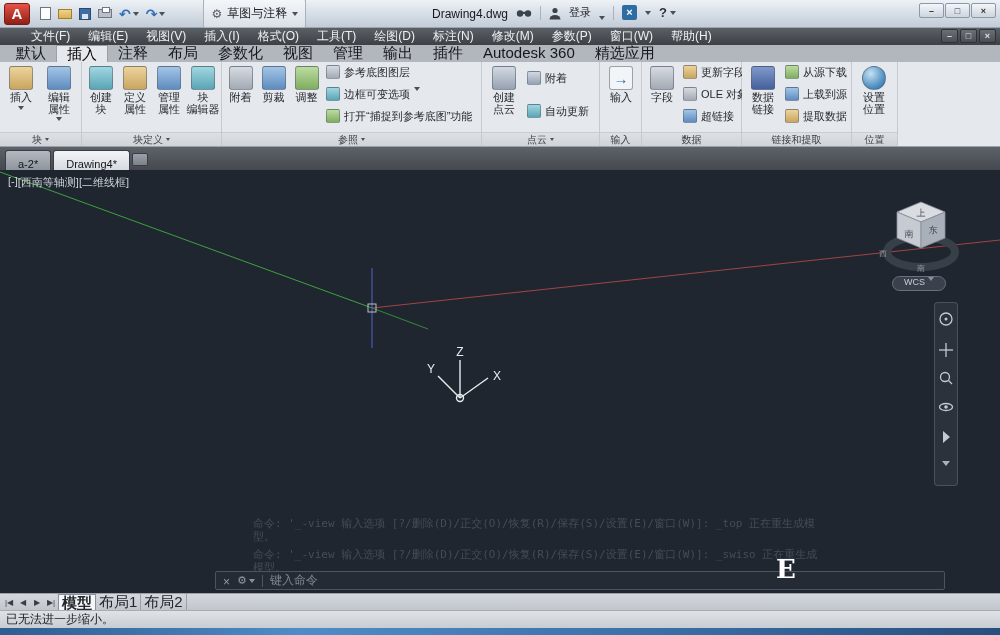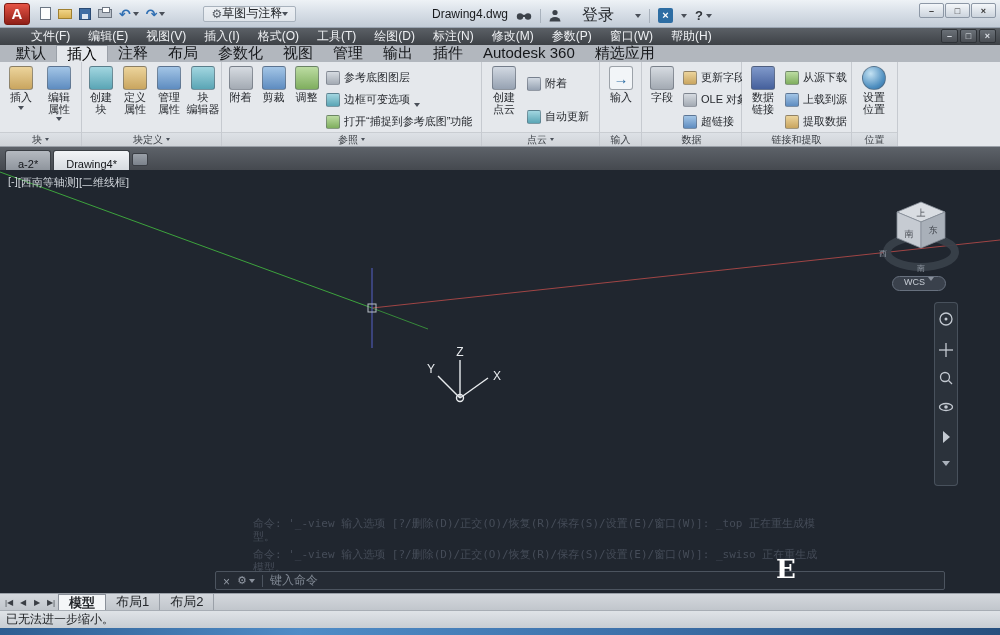--- a/index.html
+++ b/index.html
@@ -15,27 +15,27 @@
 .i-new{width:11px;height:13px;background:#fdfdfd;border:1px solid #6b7683}
 .i-open{width:14px;height:10px;background:linear-gradient(#f0d488,#d9b254);border:1px solid #a08030}
 .i-save{width:12px;height:12px;background:#3f6ea5;border:1px solid #2a4a73;position:relative}
 .i-save::after{content:"";position:absolute;left:2px;top:5px;width:6px;height:5px;background:#dce6f2}
 .i-plot{width:14px;height:9px;background:#b9c0c9;border:1px solid #6d7682;position:relative}
 .i-plot::after{content:"";position:absolute;left:3px;top:-3px;width:6px;height:4px;background:#fff;border:1px solid #6d7682}
 .i-undo::before{content:"↶";color:#2f6fb3;font-size:14px;font-weight:bold}
 .i-redo::before{content:"↷";color:#2f6fb3;font-size:14px;font-weight:bold}
 .car{width:0;height:0;border-left:3px solid transparent;border-right:3px solid transparent;border-top:4px solid #4a5059}
 .car.lite{border-top-color:#8a919c}
-.workspace{margin-left:36px;display:flex;align-items:center;background:rgba(255,255,255,.4);border:1px solid #a8b2bd;border-radius:2px;height:16px;padding:0 7px;font-size:12px;color:#24272b}
+.workspace{margin-left:36px;display:flex;align-items:center;gap:5px;background:rgba(255,255,255,.4);border:1px solid #a8b2bd;border-radius:2px;height:29px;padding:0 7px;font-size:12px;color:#24272b}
 .i-gear::before{content:"⚙";font-size:12px;color:#555b63}
 .doc-title{position:absolute;left:380px;width:180px;text-align:center;top:7px;font-size:12px;color:#17191c}
 .tb-right{position:absolute;left:516px;top:5px;display:flex;align-items:center;gap:8px}
 .search-box input{width:150px;height:17px;font-size:11px;padding:0 5px;border:1px solid #8d98a5;background:#fff;color:#666;font-family:"Liberation Sans",sans-serif}
 .tbsep{width:1px;height:14px;background:#a9b2bd}
-.signin{display:flex;align-items:center;gap:21px;font-size:16px;color:#24272b}
+.signin{display:flex;align-items:flex-end;gap:8px;font-size:11px;color:#24272b}
 .xchg{width:15px;height:15px;background:#2d6da3;border-radius:2px;display:flex;align-items:center;justify-content:center}
 .xchg::before{content:"×";color:#fff;font-size:11px;font-weight:bold;line-height:1}
 .helpbtn{font-size:13px;font-weight:bold;color:#2e3338;display:flex;align-items:center;gap:3px}
 .winbtns{position:absolute;right:4px;top:3px;display:flex;gap:1px}
 .wbtn{width:25px;height:15px;background:linear-gradient(#f4f7fa,#ccd4dd);border:1px solid #8d98a6;border-radius:2px;display:flex;align-items:center;justify-content:center;color:#333;font-size:9px}
 .w-min::before{content:"–";font-weight:bold}
 .w-max::before{content:"□"}
 .w-close::before{content:"×";font-weight:bold}
 
 
@@ -53,21 +53,21 @@
 .pcontent{flex:1;display:flex;padding:1px 2px}
 .plabel{height:14px;font-size:10px;color:#3c4046;display:flex;align-items:center;justify-content:center;gap:3px;background:linear-gradient(#dde1e6,#d0d4d9);border-top:1px solid #c9cdd2}
 .plabel .car{border-top-width:3px;border-left-width:2.5px;border-right-width:2.5px}
 .bigbtn{display:flex;flex-direction:column;align-items:center;padding-top:3px;flex:none}
 .ic{flex:none}
 .ic.lg{width:24px;height:24px;border-radius:3px;border:1px solid rgba(85,92,104,.55);margin-bottom:2px}
 .ic.sm{width:14px;height:14px;border-radius:2px;border:1px solid rgba(85,92,104,.5)}
 .blbl{font-size:11px;line-height:11.5px;color:#26292e;text-align:center;white-space:pre-line}
 .bigbtn .car{margin-top:2px}
 .rowscol{display:flex;flex-direction:column;justify-content:space-around;padding:1px 0}
-.srow{display:flex;align-items:flex-end;gap:4px;height:20px;font-size:11px;color:#26292e;padding:0 3px;white-space:nowrap;overflow:hidden}
+.srow{display:flex;align-items:flex-start;gap:4px;height:20px;font-size:11px;color:#26292e;padding:0 3px;white-space:nowrap;overflow:hidden}
 .c-tan{background:linear-gradient(#ecd49c,#c9a55f)}
 .c-blue{background:linear-gradient(#a3c5e6,#5e8cc0)}
 .c-teal{background:linear-gradient(#a2d6e0,#5aa5b5)}
 .c-green{background:linear-gradient(#bcdca2,#7fae5e)}
 .c-gray{background:linear-gradient(#d6dbe1,#a3aab3)}
 .c-navy{background:linear-gradient(#8099ca,#45609c)}
 .c-cloud{background:linear-gradient(#d2d9e2,#96a2b2)}
 .c-globe{background:radial-gradient(circle at 35% 30%,#c4e2f3,#4f8fc0 65%,#2d6da3);border-radius:50% !important}
 .i-import{background:#f2f5f8;display:flex;align-items:center;justify-content:center}
 .i-import::before{content:"→";color:#2d6da3;font-size:15px;font-weight:bold}
@@ -91,21 +91,21 @@
 .cb-close::before{content:"×";color:#949ba6;font-size:12px;line-height:1}
 .cb-wrench{display:flex;align-items:center;gap:2px}
 .cb-wrench::before{content:"⚙";color:#949ba6;font-size:11px;line-height:1}
 .cb-div{width:1px;height:12px;background:#4c545f}
 .cb-prompt{color:#7f8792;font-size:12px}
 .watermark{position:absolute;left:776px;top:384px;font-size:26px;font-weight:bold;color:#fff;font-family:"DejaVu Serif","Liberation Serif",serif}
 
 
 .layoutbar{height:17px;background:linear-gradient(#d4d8dd,#c1c6cc);display:flex;align-items:stretch;padding-left:2px;border-top:1px solid #9aa0a8}
 .lnav{font-size:8px;color:#3a3e44;width:14px;display:flex;align-items:center;justify-content:center}
-.ltab{font-size:13px;line-height:16px;padding:0 10px;border-right:1px solid #9aa0a8;color:#24272b}
+.ltab{font-size:15px;line-height:16px;padding:0 3px;border-right:1px solid #9aa0a8;color:#24272b}
 .ltab.active{background:#f4f6f8;border:1px solid #8a9099;border-bottom:none;font-weight:bold}
 .statusbar{height:18px;background:linear-gradient(#dfe3e7,#c8cdd3);font-size:12px;color:#17191c;display:flex;align-items:center;padding-left:6px;border-top:1px solid #a7adb4}
 .taskbar{height:7px;background:linear-gradient(90deg,#2e5d91,#4f8cc7 30%,#3c6fa8 65%,#274f7e)}
 </style>
 </head>
 <body>
 
 <div class="window">
 
   <div class="titlebar">

